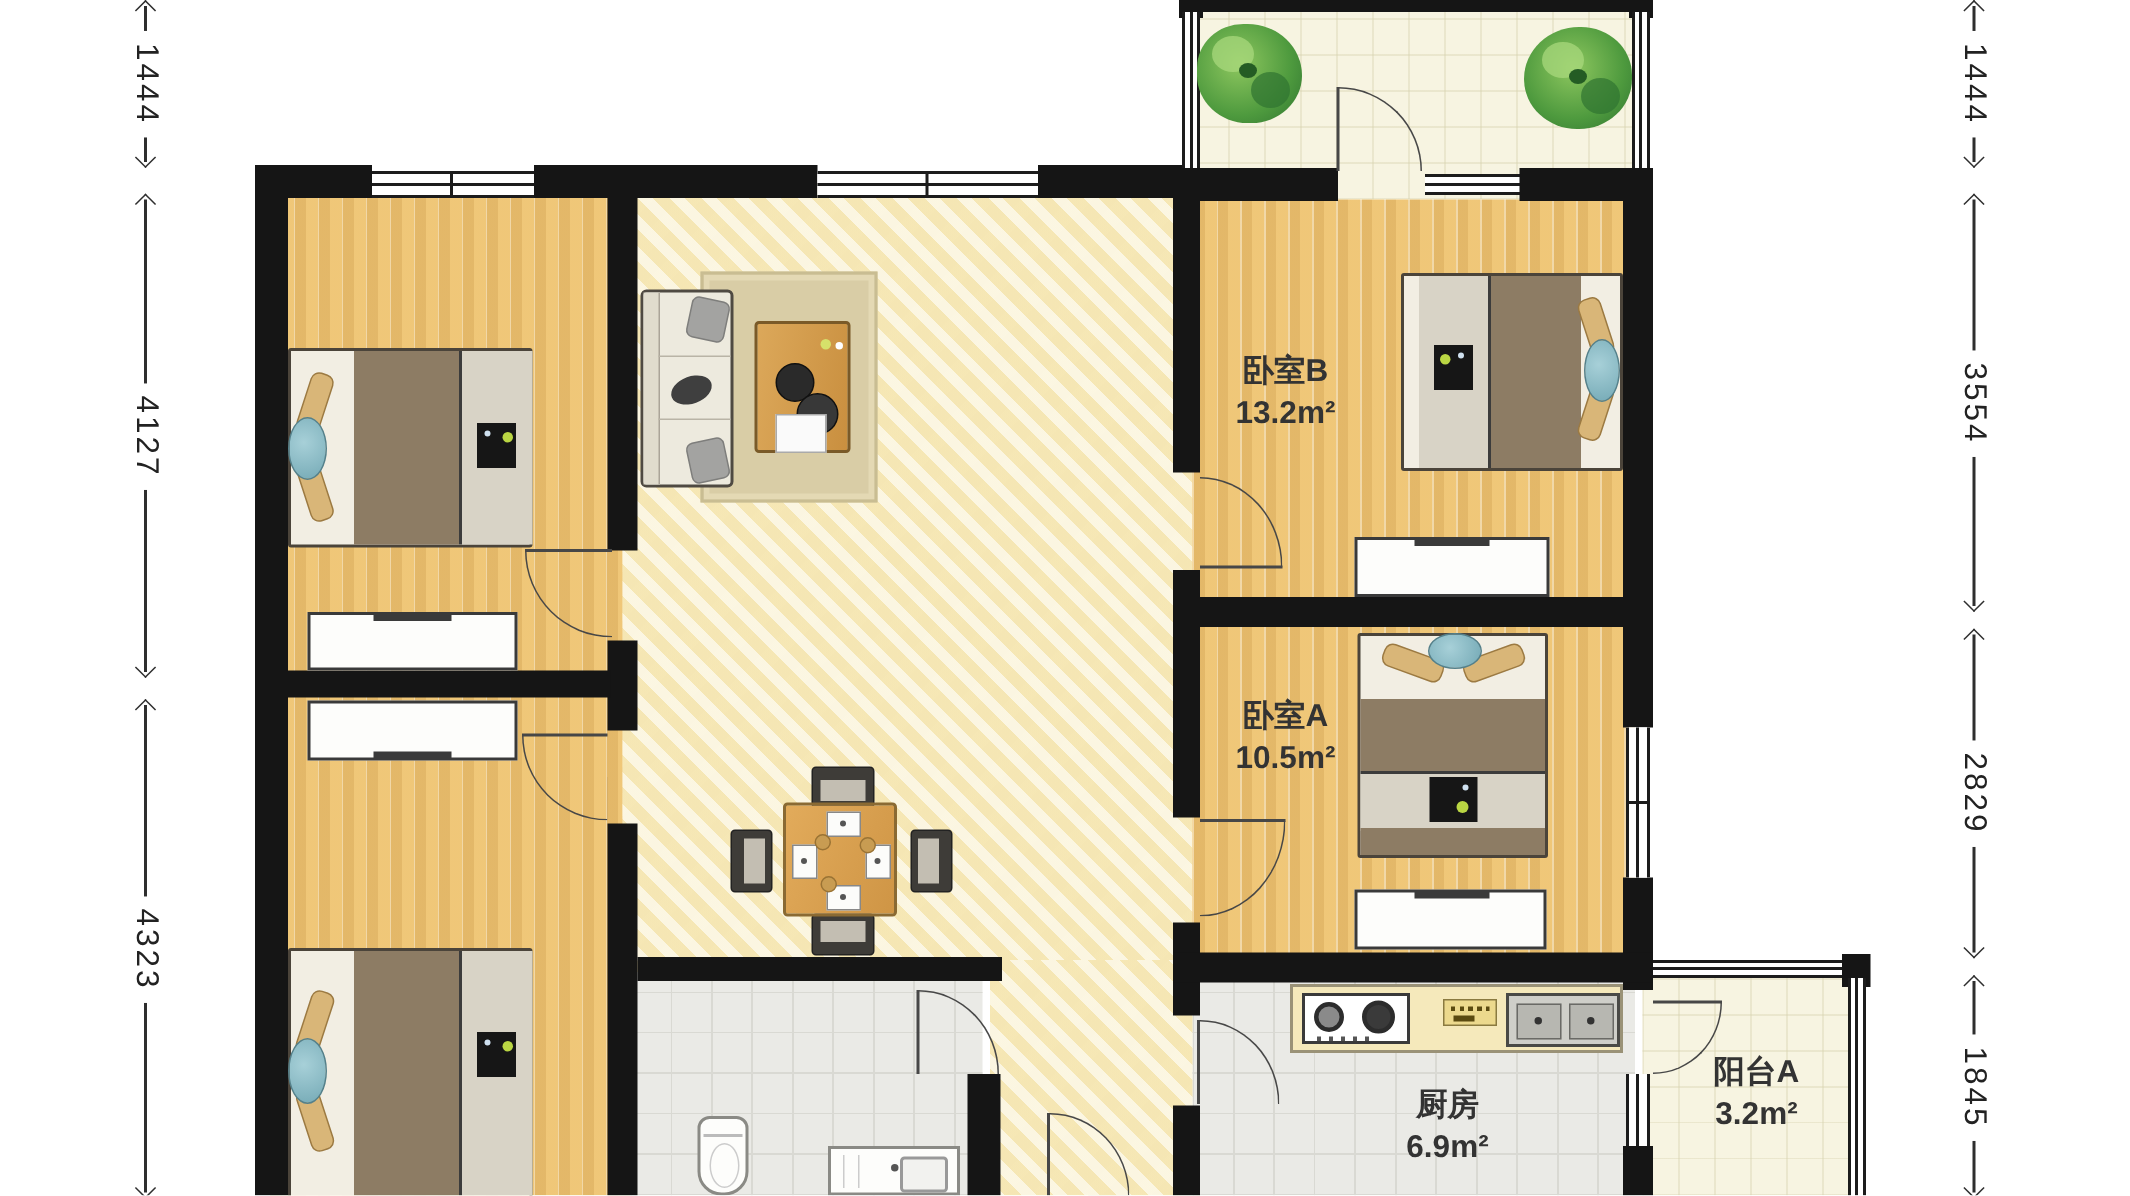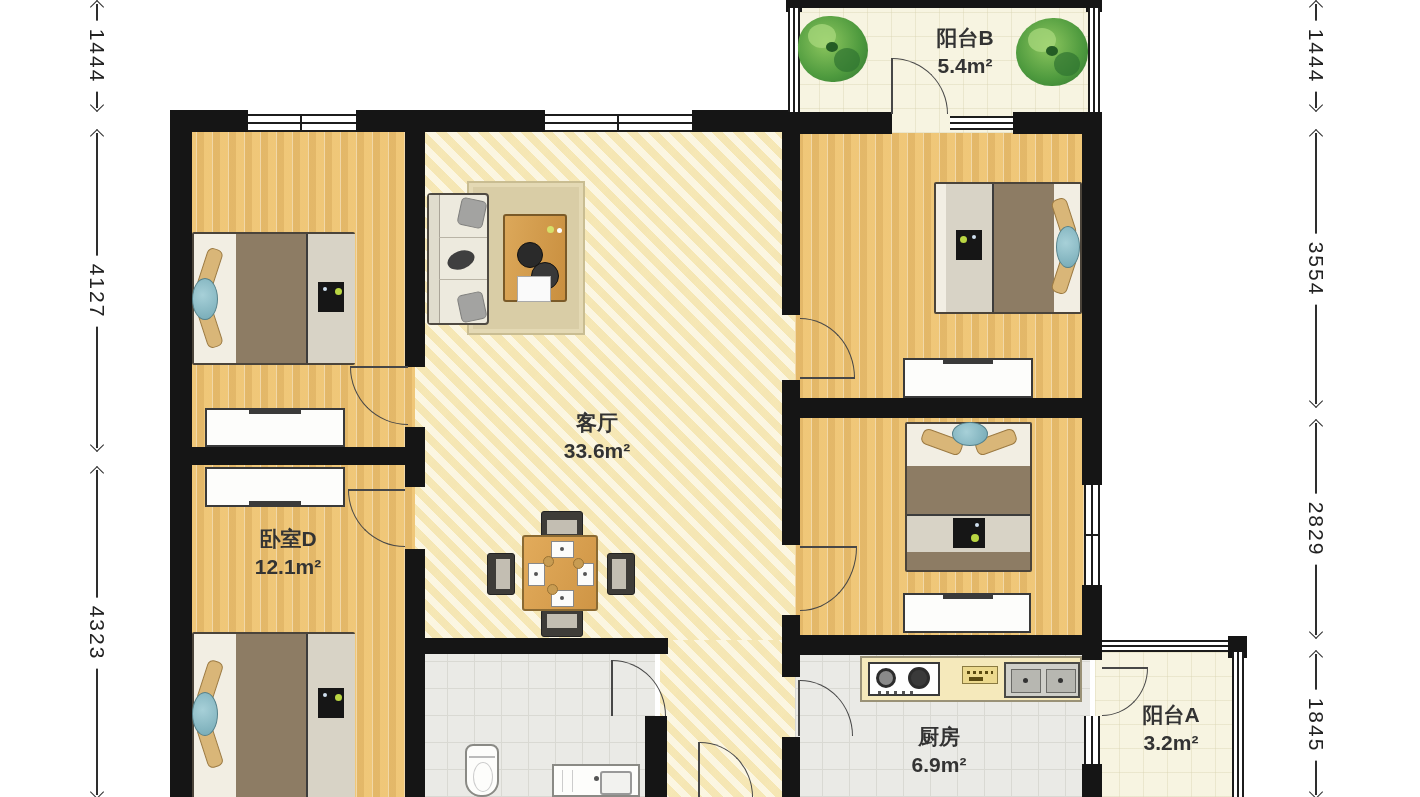--- a/index.html
+++ b/index.html
@@ -304,33 +304,29 @@
     <div class="dot" style="left:36px;top:32px;width:26px;height:24px;background:#2f7330;opacity:.7"></div>
     <div class="dot" style="left:28px;top:26px;width:12px;height:10px;background:#245c24"></div>
   </div>
   <div class="f" style="left:1016px;top:18px;width:72px;height:68px">
     <div class="f" style="left:0;top:0;right:0;bottom:0;background:radial-gradient(circle at 45% 40%,#8ec75f,#4e9a3e 60%,#2f7330);border-radius:52% 48% 50% 50%"></div>
     <div class="dot" style="left:12px;top:10px;width:28px;height:24px;background:#a8d87c;opacity:.75"></div>
     <div class="dot" style="left:38px;top:34px;width:26px;height:24px;background:#2f7330;opacity:.7"></div>
     <div class="dot" style="left:30px;top:28px;width:12px;height:10px;background:#245c24"></div>
   </div>
 
-  <div class="rlabel" style="left:885px;top:24px">
-    <div>阳台B</div>
-    <div class="area">5.4m²</div>
-  </div>
-  <div class="rlabel" style="left:517px;top:409px">
-    <div>客厅</div>
-    <div class="area">33.6m²</div>
-  </div>
-  <div class="rlabel" style="left:208px;top:525px">
-    <div>卧室D</div>
-    <div class="area">12.1m²</div>
-  </div>
-  <div class="rlabel" style="left:859px;top:723px">
+  <div class="rlabel" style="left:777px;top:234px">
+    <div>卧室B</div>
+    <div class="area">13.2m²</div>
+  </div>
+  <div class="rlabel" style="left:777px;top:464px">
+    <div>卧室A</div>
+    <div class="area">10.5m²</div>
+  </div>
+  <div class="rlabel" style="left:885px;top:723px">
     <div>厨房</div>
     <div class="area">6.9m²</div>
   </div>
   <div class="rlabel" style="left:1091px;top:701px">
     <div>阳台A</div>
     <div class="area">3.2m²</div>
   </div>
 
   <div class="vdim" style="left:85px;top:2px;height:108px">
     <span class="chu"></span>

